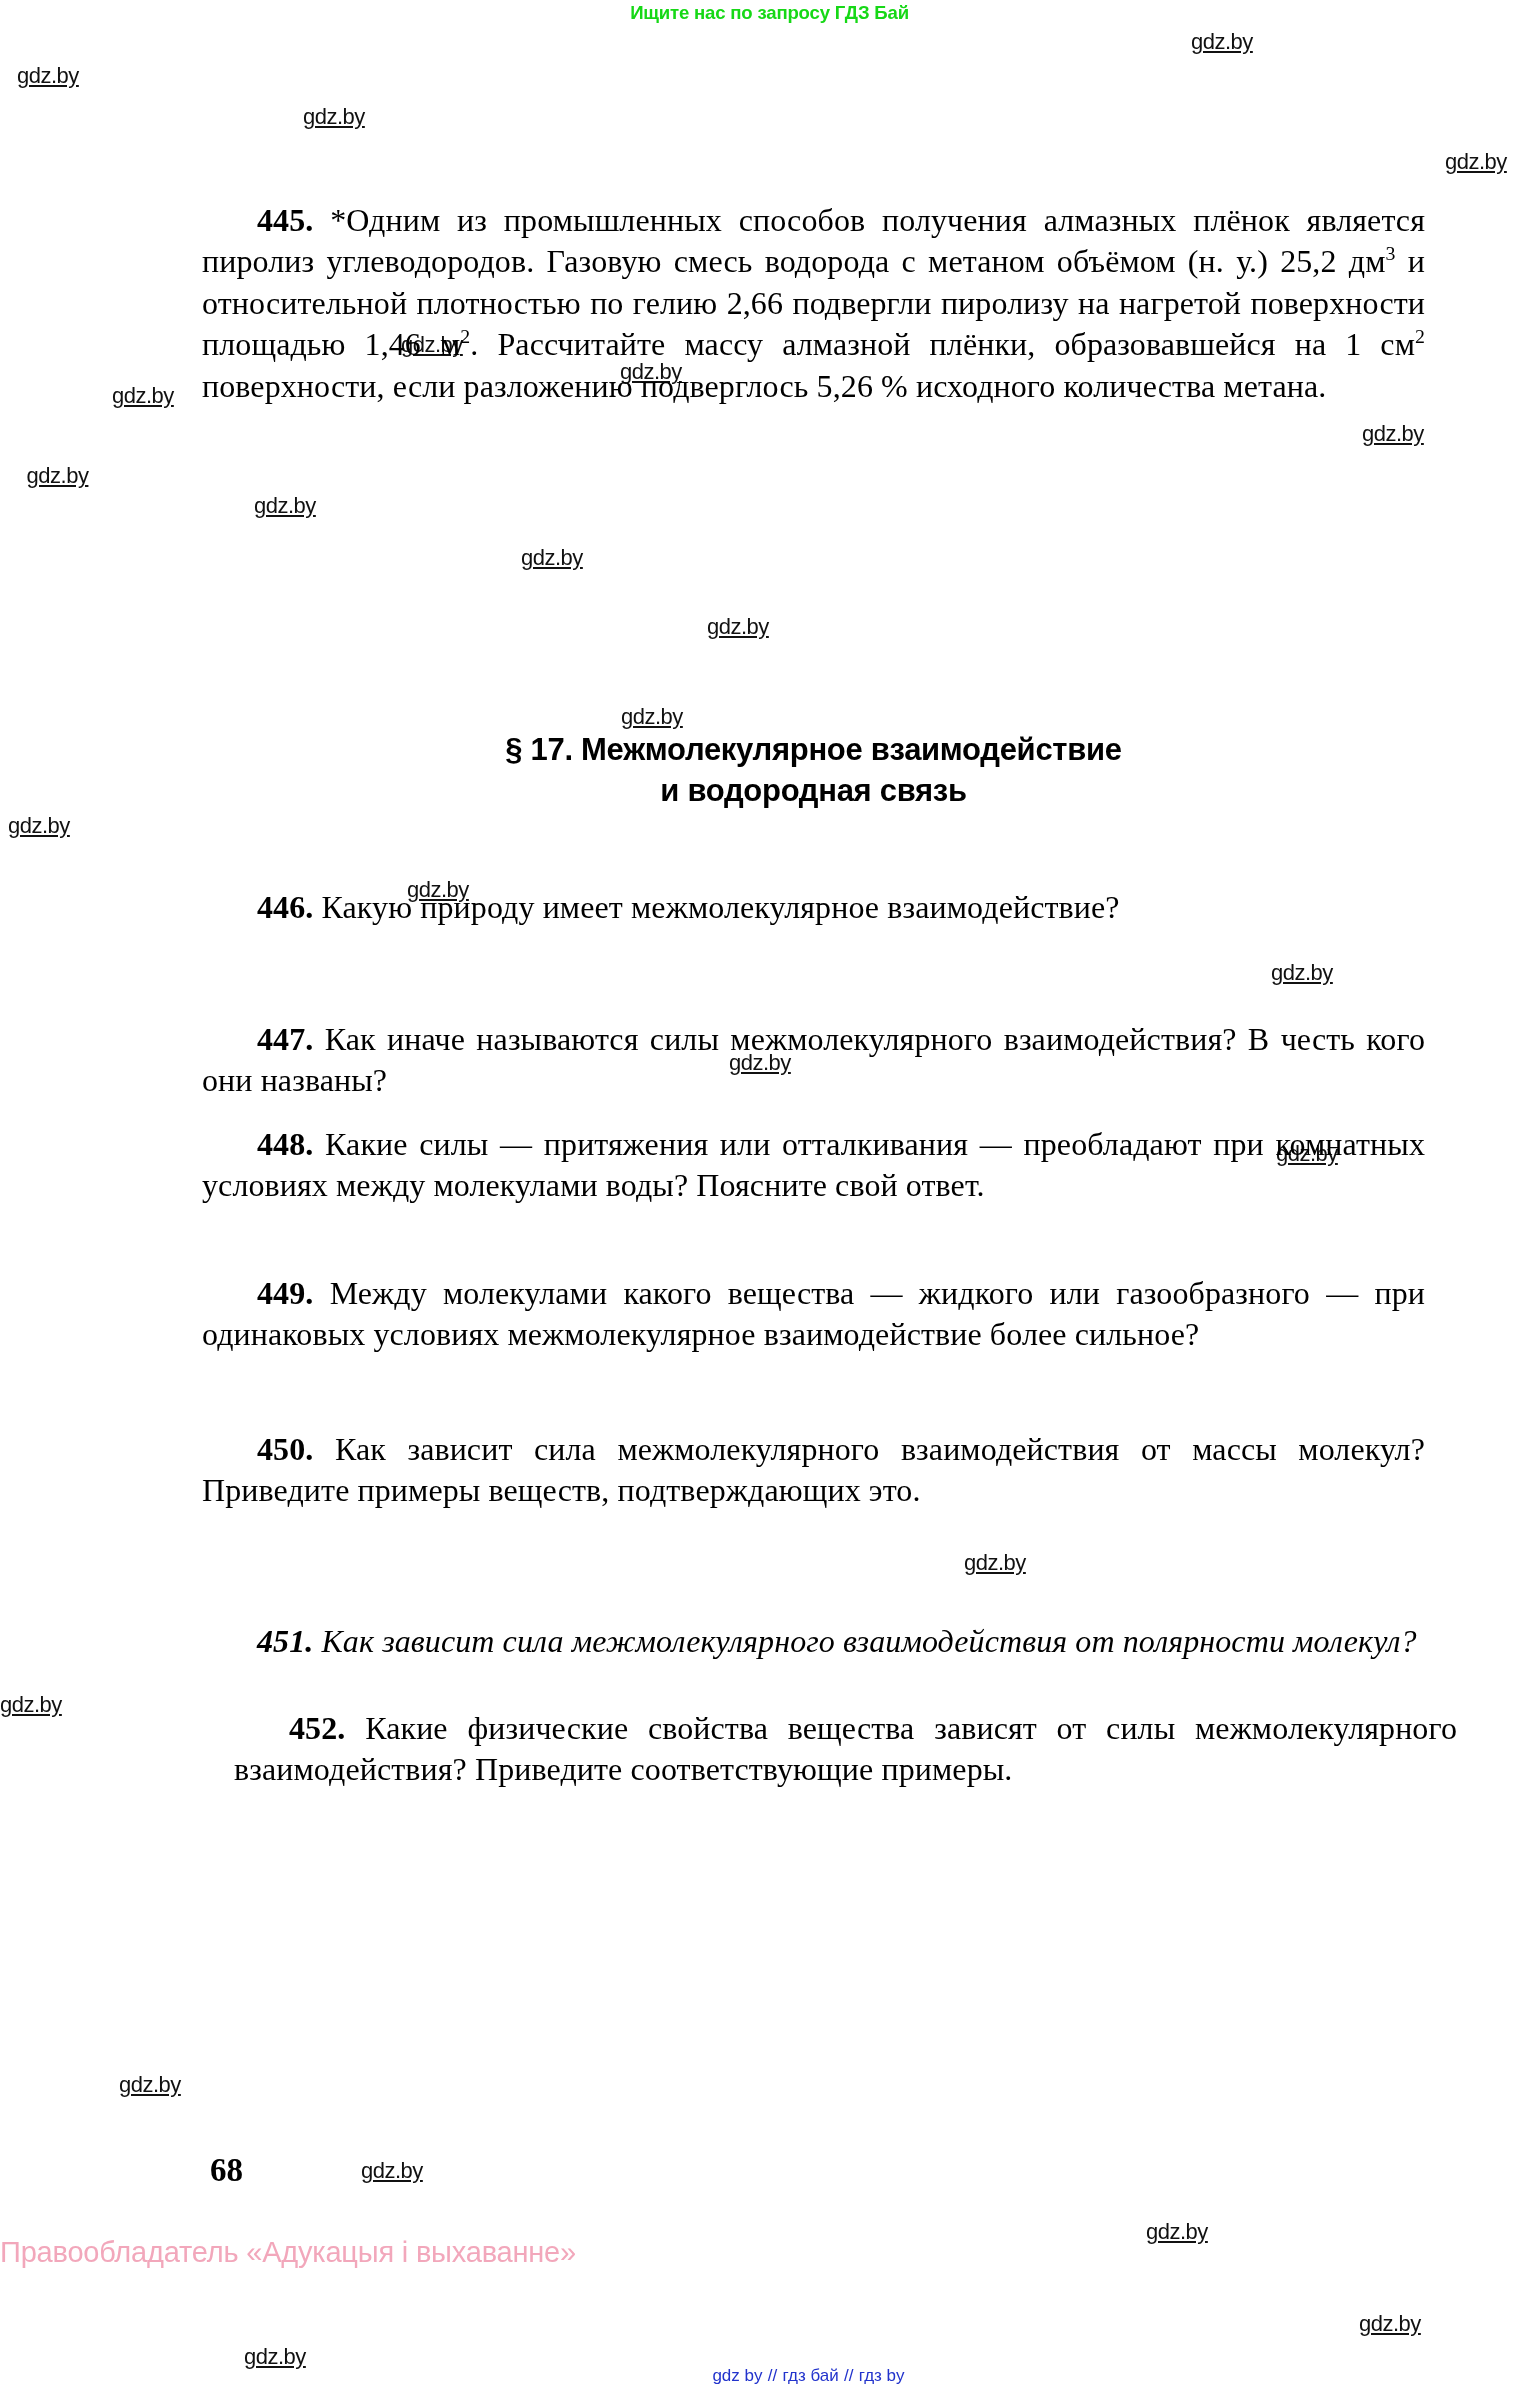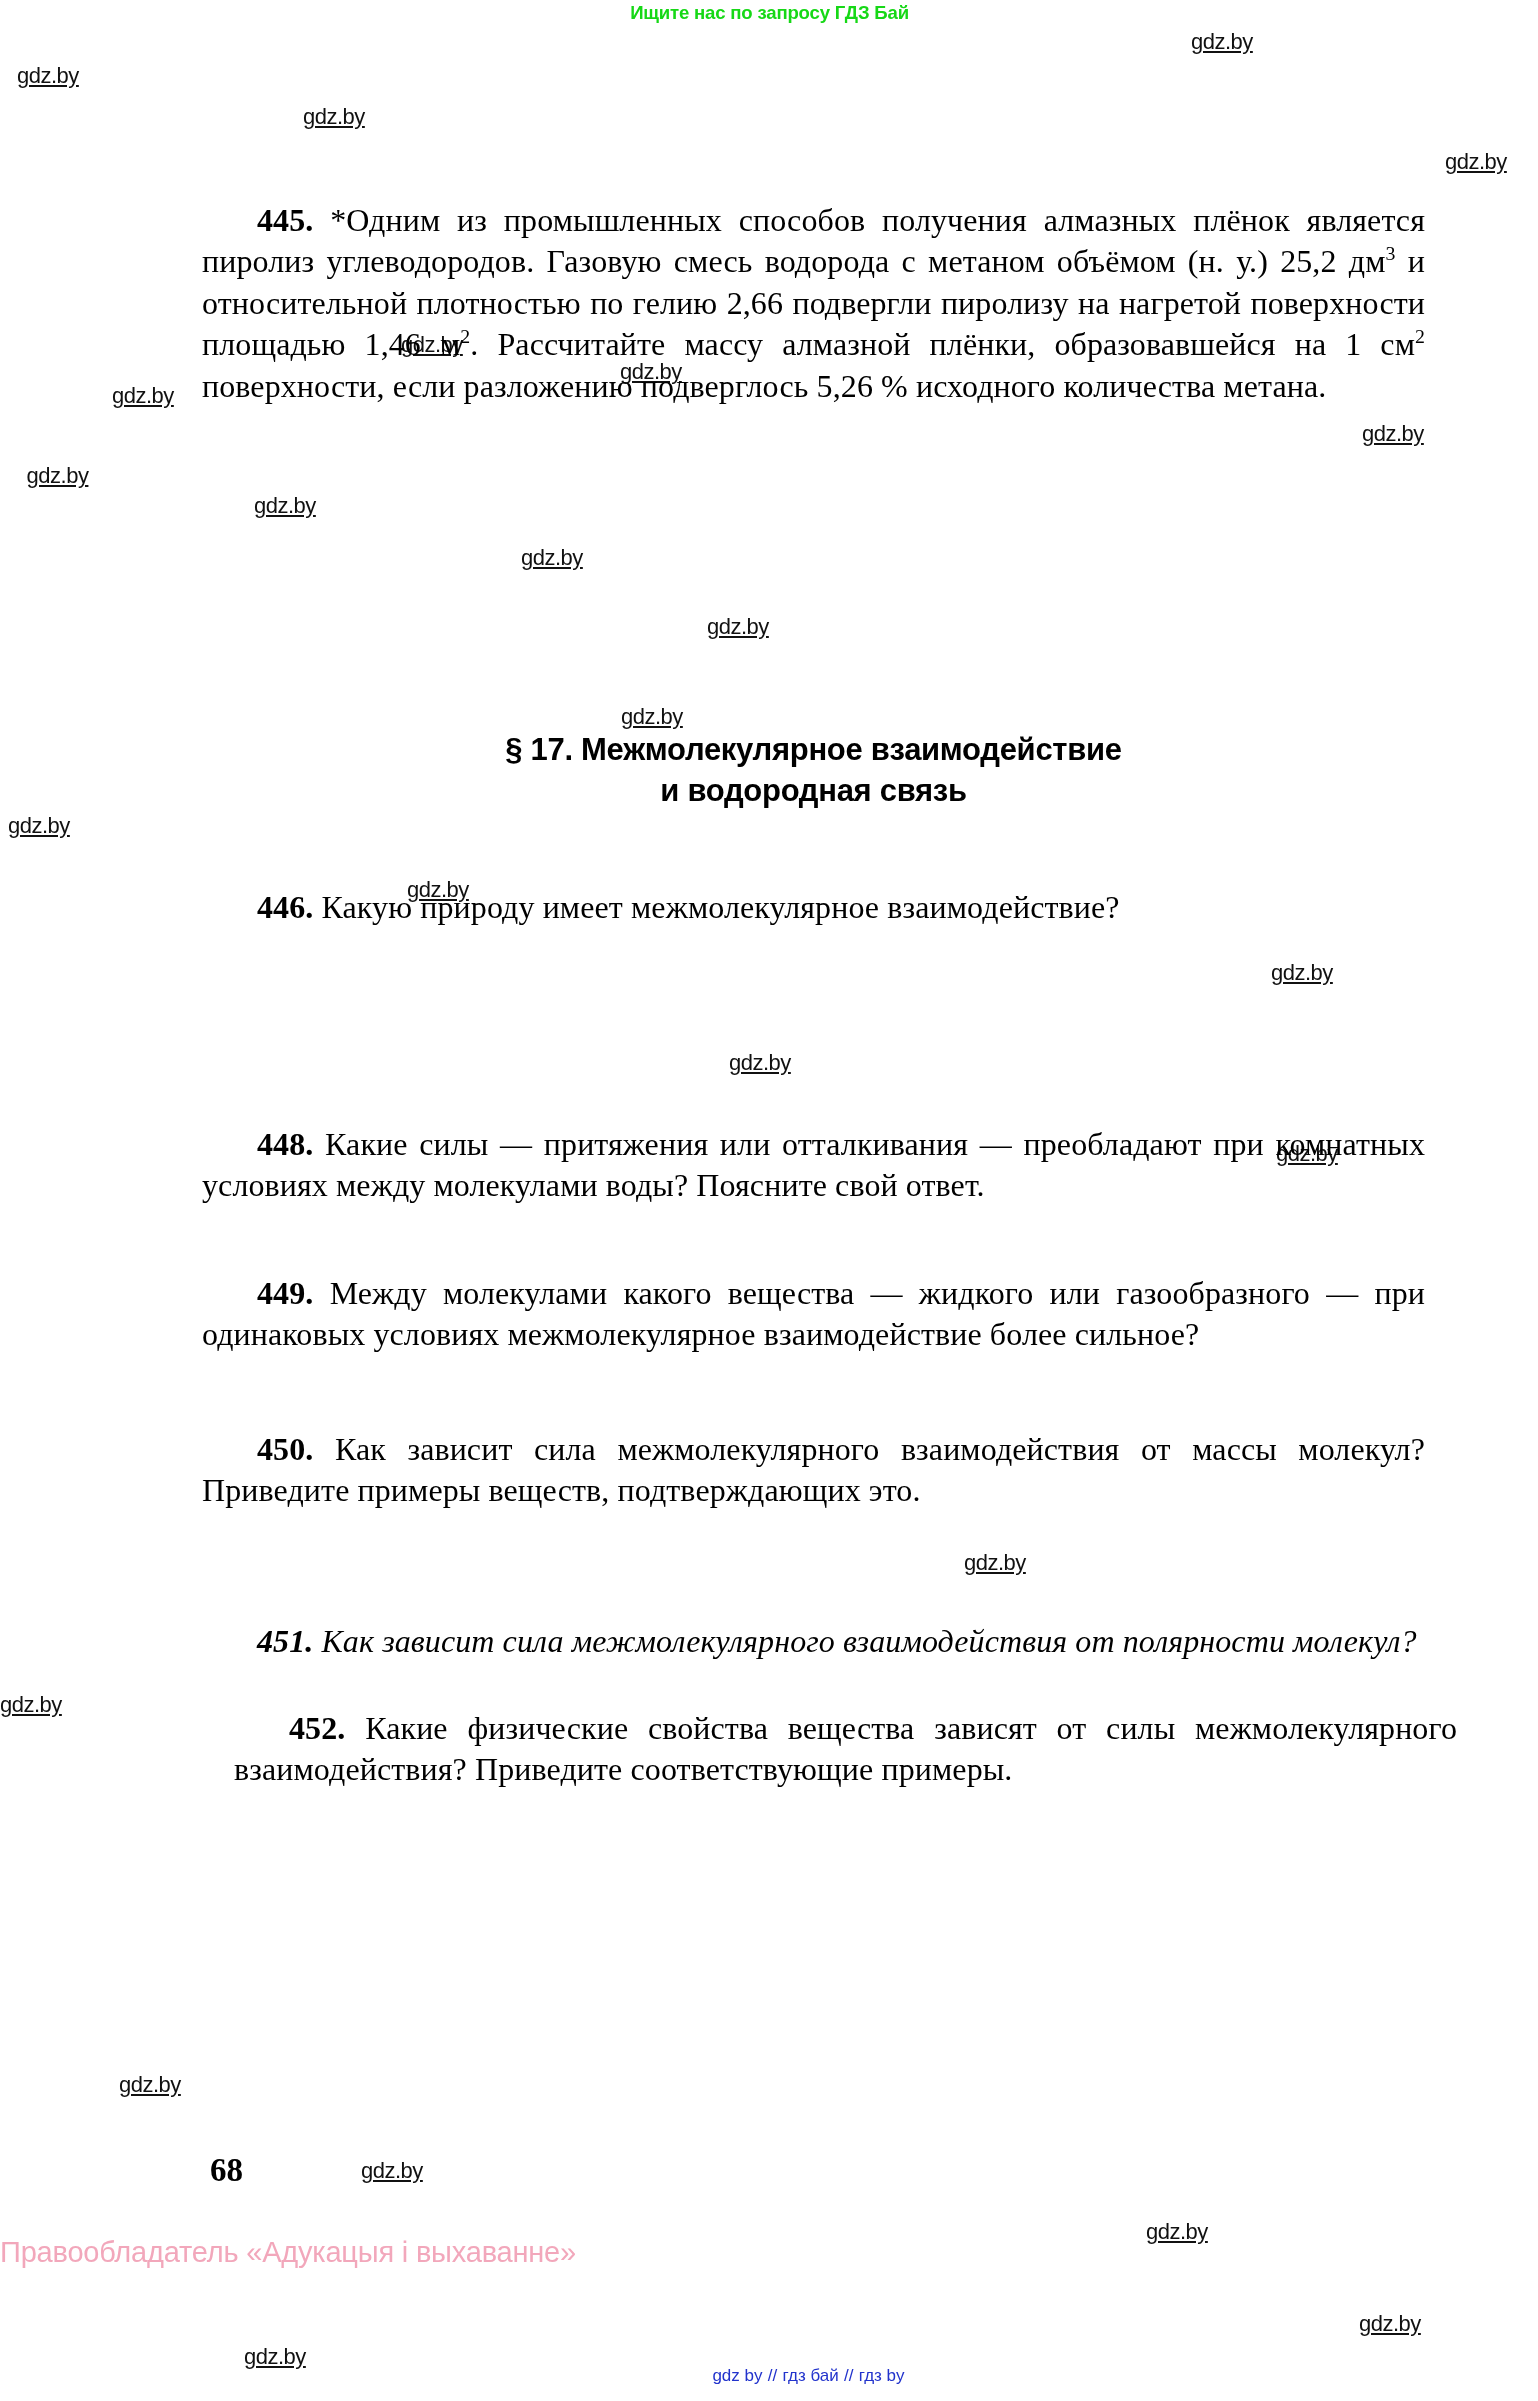--- a/index.html
+++ b/index.html
@@ -181,20 +181,23 @@
 
   <div class="section-heading">
     <span class="hl">§ 17. Межмолекулярное взаимодействие</span>
     <span class="hl">и водородная связь</span>
   </div>
 
   <div class="qblock" style="top:887px;">
     <p class="task"><span class="num">446.</span> <span>Какую природу имеет межмолекулярное взаимодействие?</span></p>
   </div>
 
+  <div class="qblock" style="top:1019px;">
+    <p class="task"><span class="num">447.</span> <span>Как иначе называются силы межмолекулярного взаимодействия? В честь кого они названы?</span></p>
+  </div>
 
   <div class="qblock" style="top:1124px;">
     <p class="task"><span class="num">448.</span> <span>Какие силы — притяжения или отталкивания — преобладают при комнатных условиях между молекулами воды? Поясните свой ответ.</span></p>
   </div>
 
   <div class="qblock" style="top:1273px;">
     <p class="task"><span class="num">449.</span> <span>Между молекулами какого вещества — жидкого или газообразного — при одинаковых условиях межмолекулярное взаимодействие более сильное?</span></p>
   </div>
 
   <div class="qblock" style="top:1429px;">

